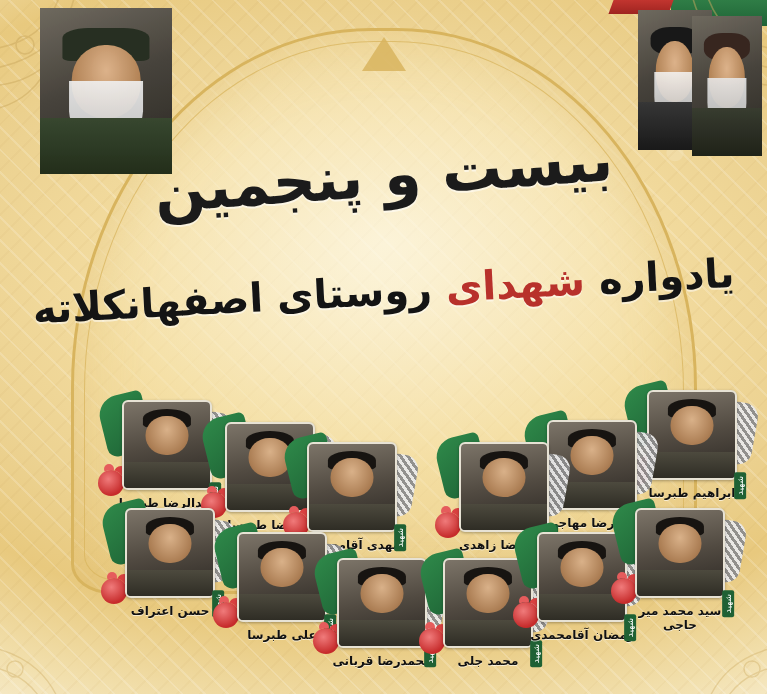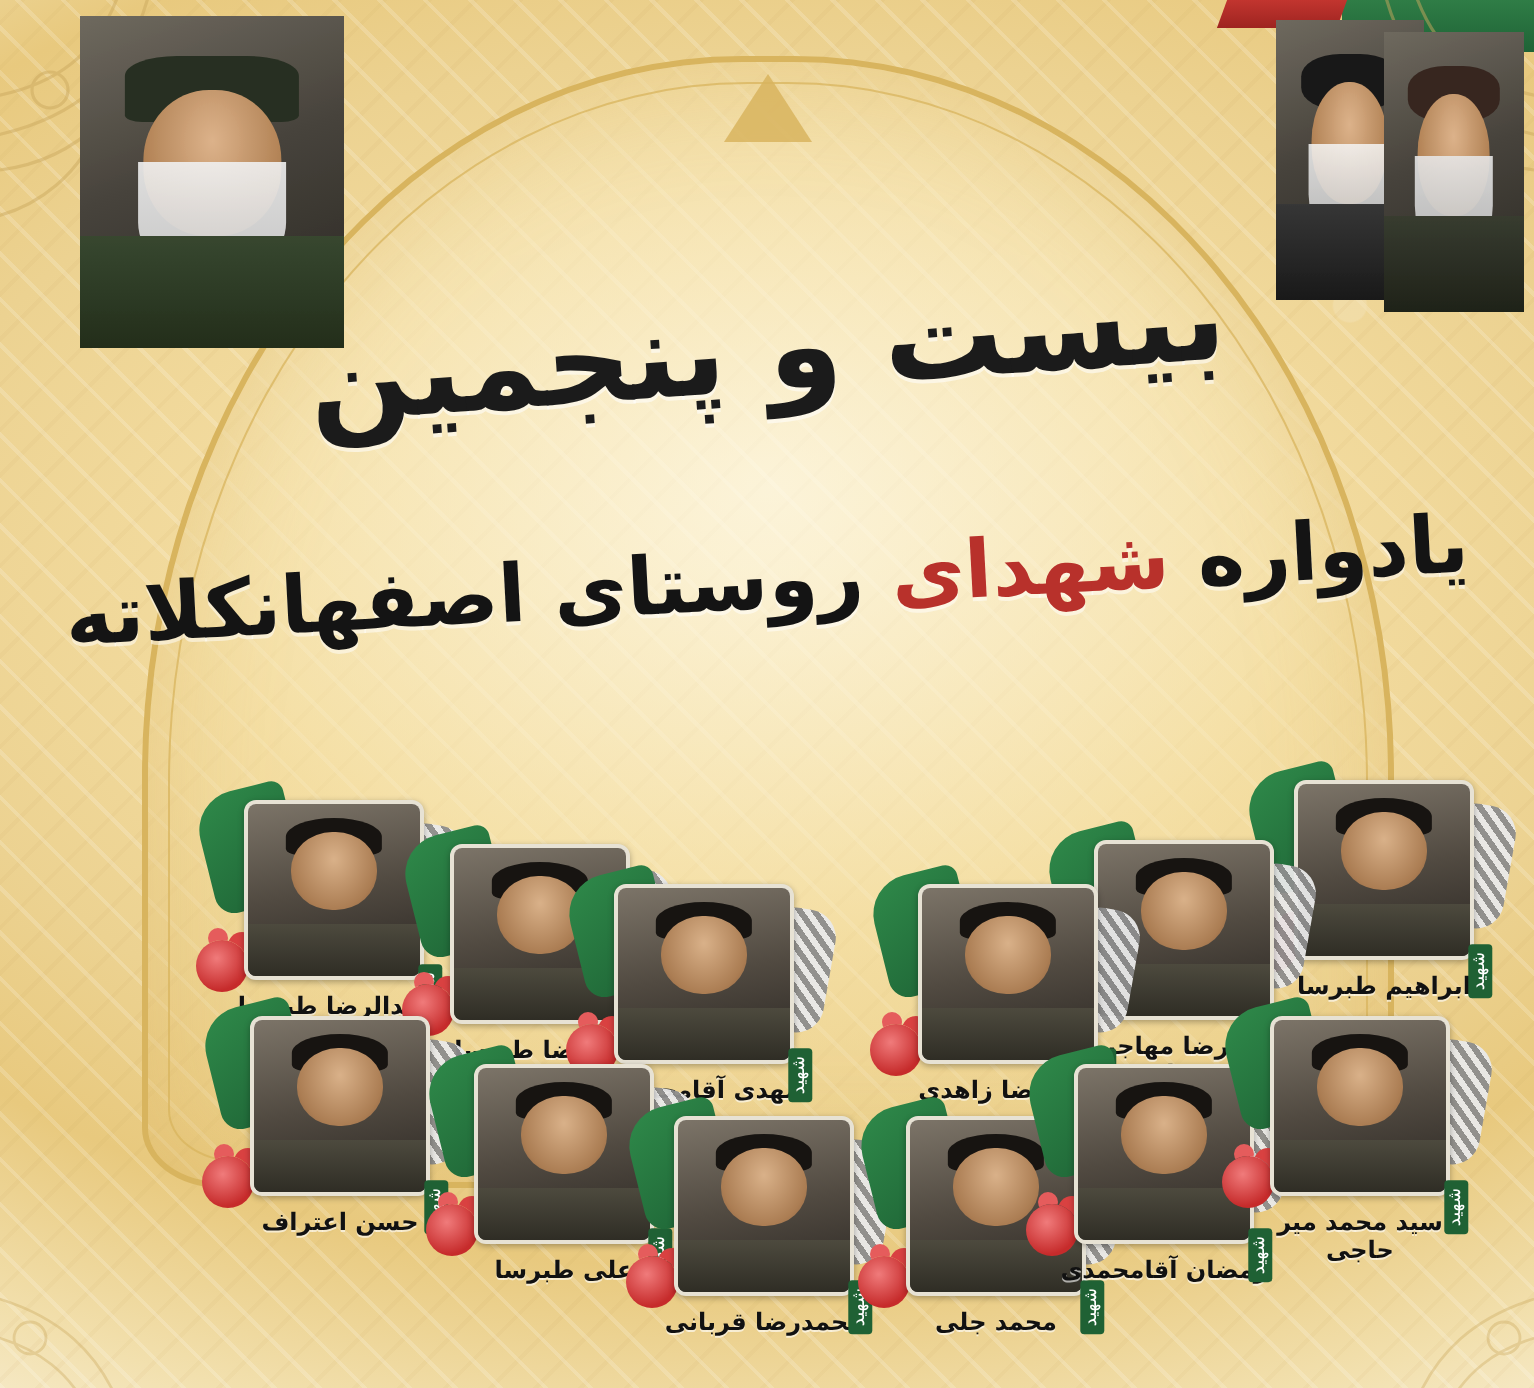--- a/index.html
+++ b/index.html
@@ -527,21 +527,21 @@
             <div class="photo">
               <div class="hair"></div>
               <div class="face"></div>
               <div class="torso"></div>
             </div>
           </div>
           <div class="ribbon">شهید</div>
         </div>
         <div class="mname">محمدرضا قربانی</div>
       </div>
-      <div class="martyr" style="left: 446px; top: 178px;">
+      <div class="martyr" style="left: 436px; top: 178px;">
         <div style="position: relative; height: 92px;">
           <div class="wreath">
             <div class="green"></div>
             <div class="kaffiyeh"></div>
             <div class="flower"></div>
           </div>
           <div class="frame">
             <div class="photo">
               <div class="hair"></div>
               <div class="face"></div>

